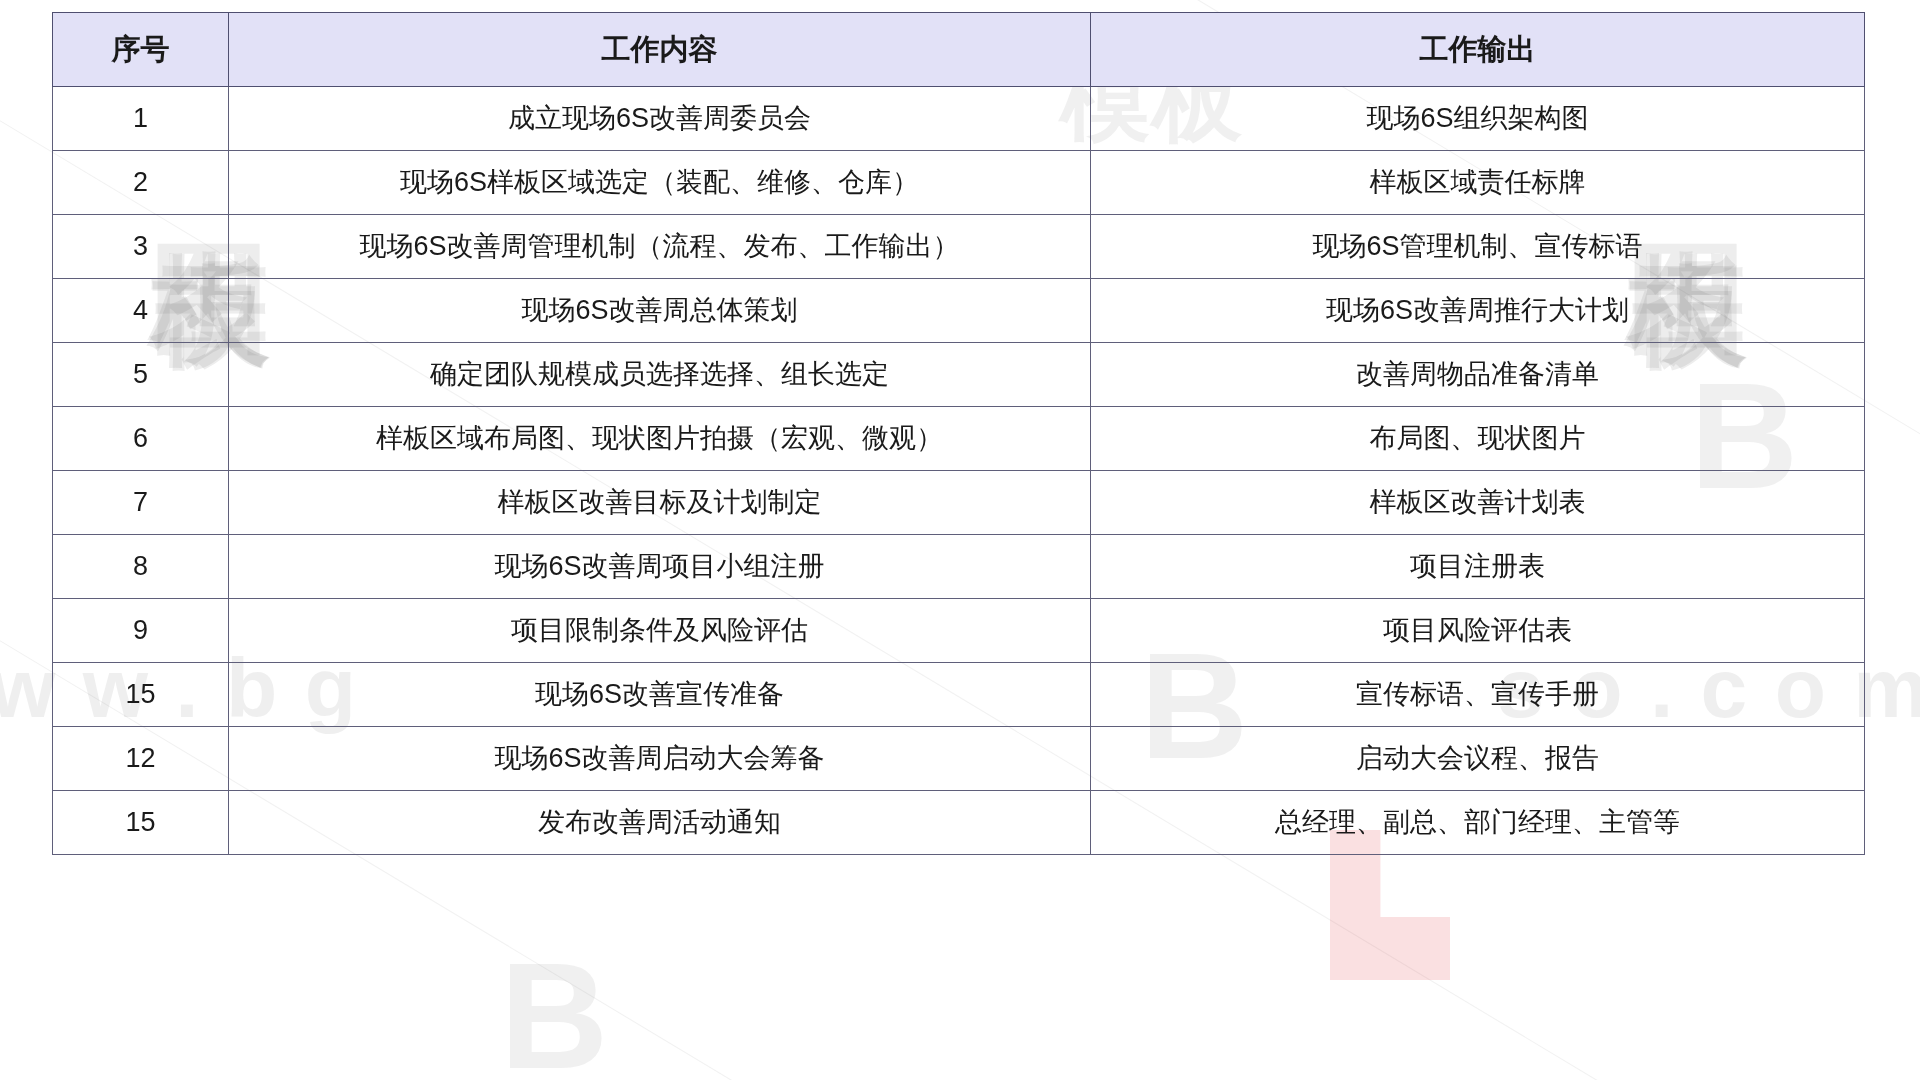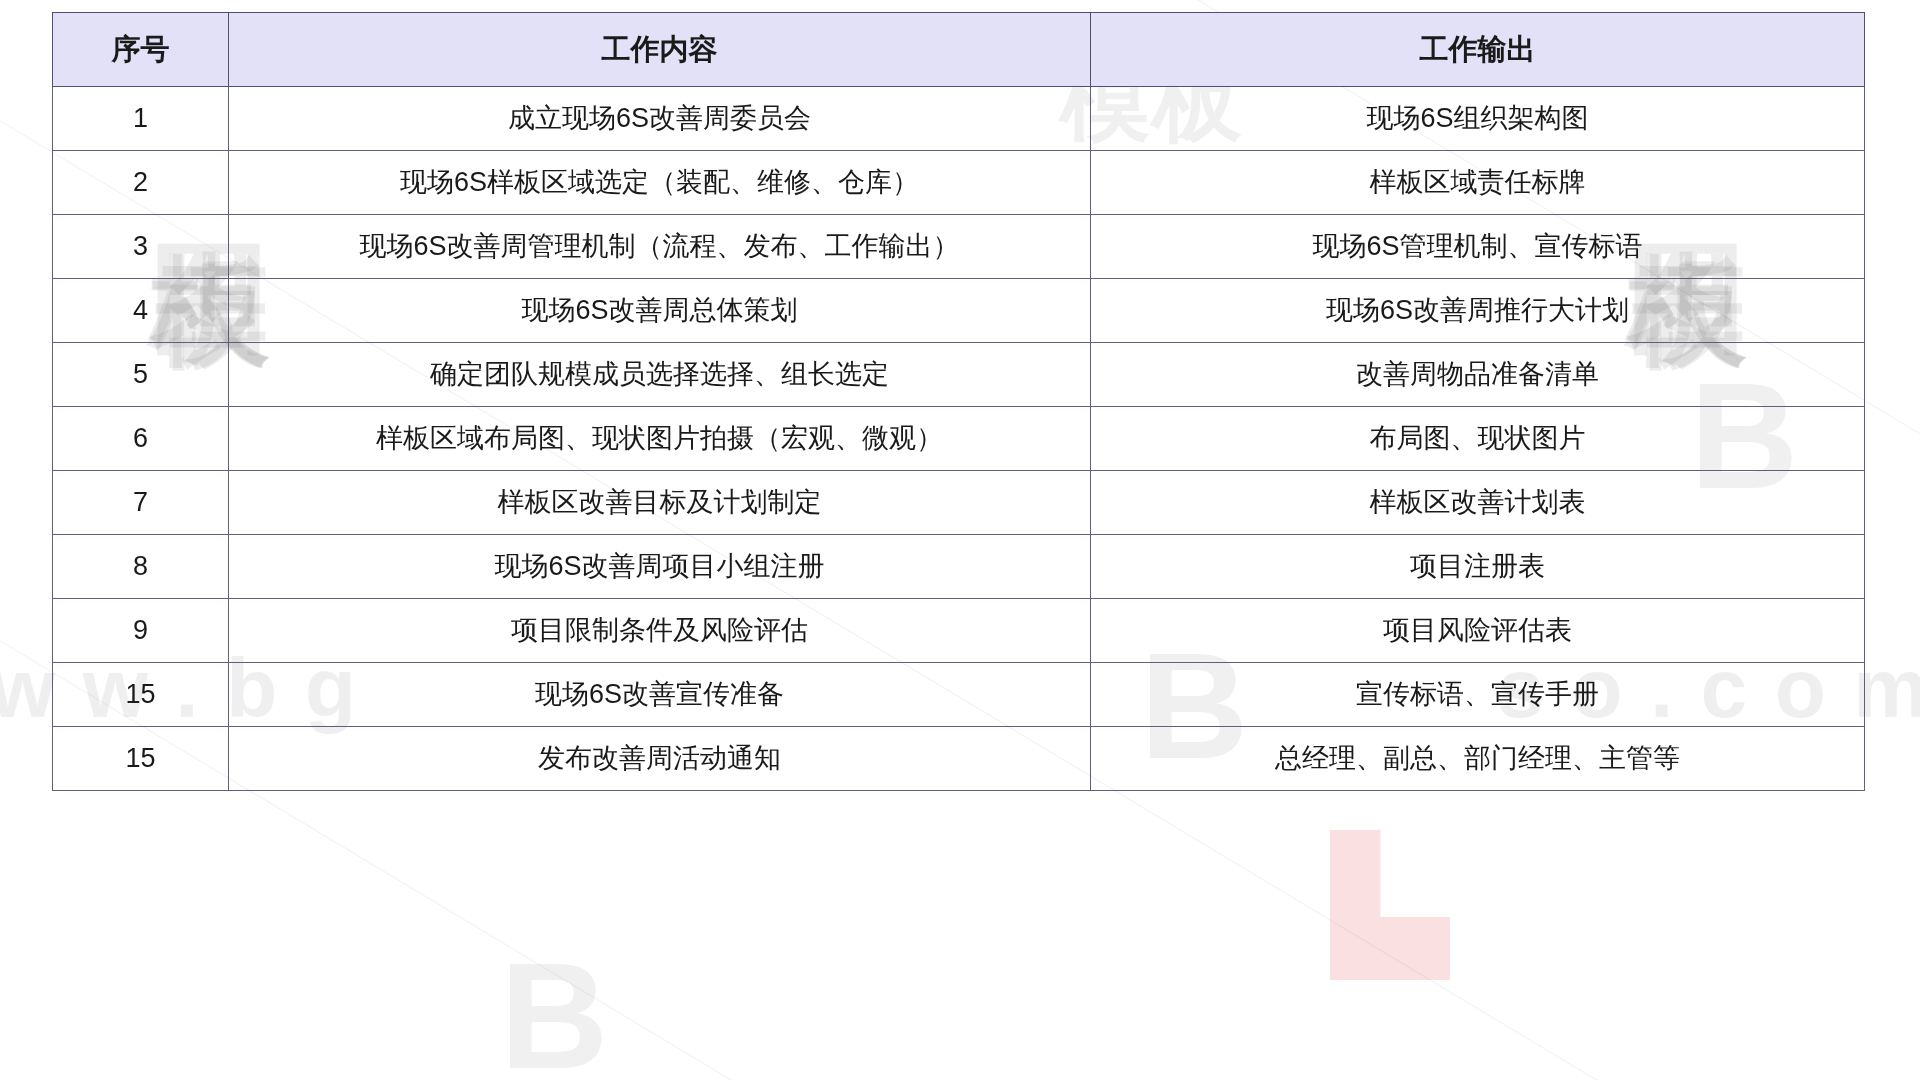--- a/index.html
+++ b/index.html
@@ -187,19 +187,24 @@
           <td class="cell-no">9</td>
           <td class="cell-work">项目限制条件及风险评估</td>
           <td class="cell-output">项目风险评估表</td>
         </tr>
         <tr>
           <td class="cell-no">15</td>
           <td class="cell-work">现场6S改善宣传准备</td>
           <td class="cell-output">宣传标语、宣传手册</td>
         </tr>
         <tr>
+          <td class="cell-no">12</td>
+          <td class="cell-work">现场6S改善周启动大会筹备</td>
+          <td class="cell-output">启动大会议程、报告</td>
+        </tr>
+        <tr>
           <td class="cell-no">15</td>
           <td class="cell-work">发布改善周活动通知</td>
           <td class="cell-output">总经理、副总、部门经理、主管等</td>
         </tr>
       </tbody>
   </table>
 </div>
 
 </body></html>

